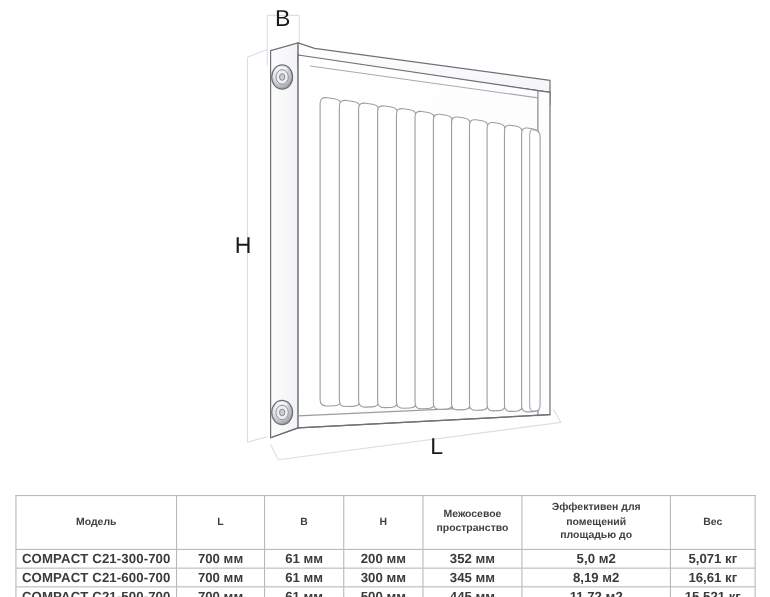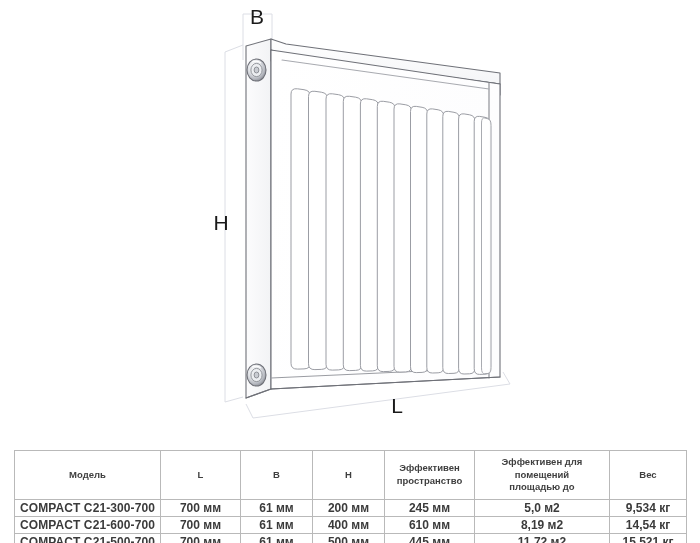--- a/index.html
+++ b/index.html
@@ -177,48 +177,48 @@
           <col class="c-ef">
           <col class="c-w">
       </colgroup>
       <thead>
         <tr>
           <th>Модель</th>
           <th>L</th>
           <th>B</th>
           <th>H</th>
           <th>
-            <div>Эффективен</div>
+            <div>Межосевое</div>
             <div>пространство</div>
           </th>
           <th>
             <div>Эффективен для помещений</div>
             <div>площадью до</div>
           </th>
           <th>Вес</th>
         </tr>
       </thead>
       <tbody>
         <tr>
           <td class="model-cell">COMPACT C21-300-700</td>
           <td>700 мм</td>
           <td>61 мм</td>
           <td>200 мм</td>
-          <td>245 мм</td>
+          <td>352 мм</td>
           <td>5,0 м2</td>
-          <td>9,534 кг</td>
+          <td>5,071 кг</td>
         </tr>
         <tr>
           <td class="model-cell">COMPACT C21-600-700</td>
           <td>700 мм</td>
           <td>61 мм</td>
-          <td>400 мм</td>
-          <td>610 мм</td>
+          <td>300 мм</td>
+          <td>345 мм</td>
           <td>8,19 м2</td>
-          <td>14,54 кг</td>
+          <td>16,61 кг</td>
         </tr>
         <tr>
           <td class="model-cell">COMPACT C21-500-700</td>
           <td>700 мм</td>
           <td>61 мм</td>
           <td>500 мм</td>
           <td>445 мм</td>
           <td>11,72 м2</td>
           <td>15,521 кг</td>
         </tr>

